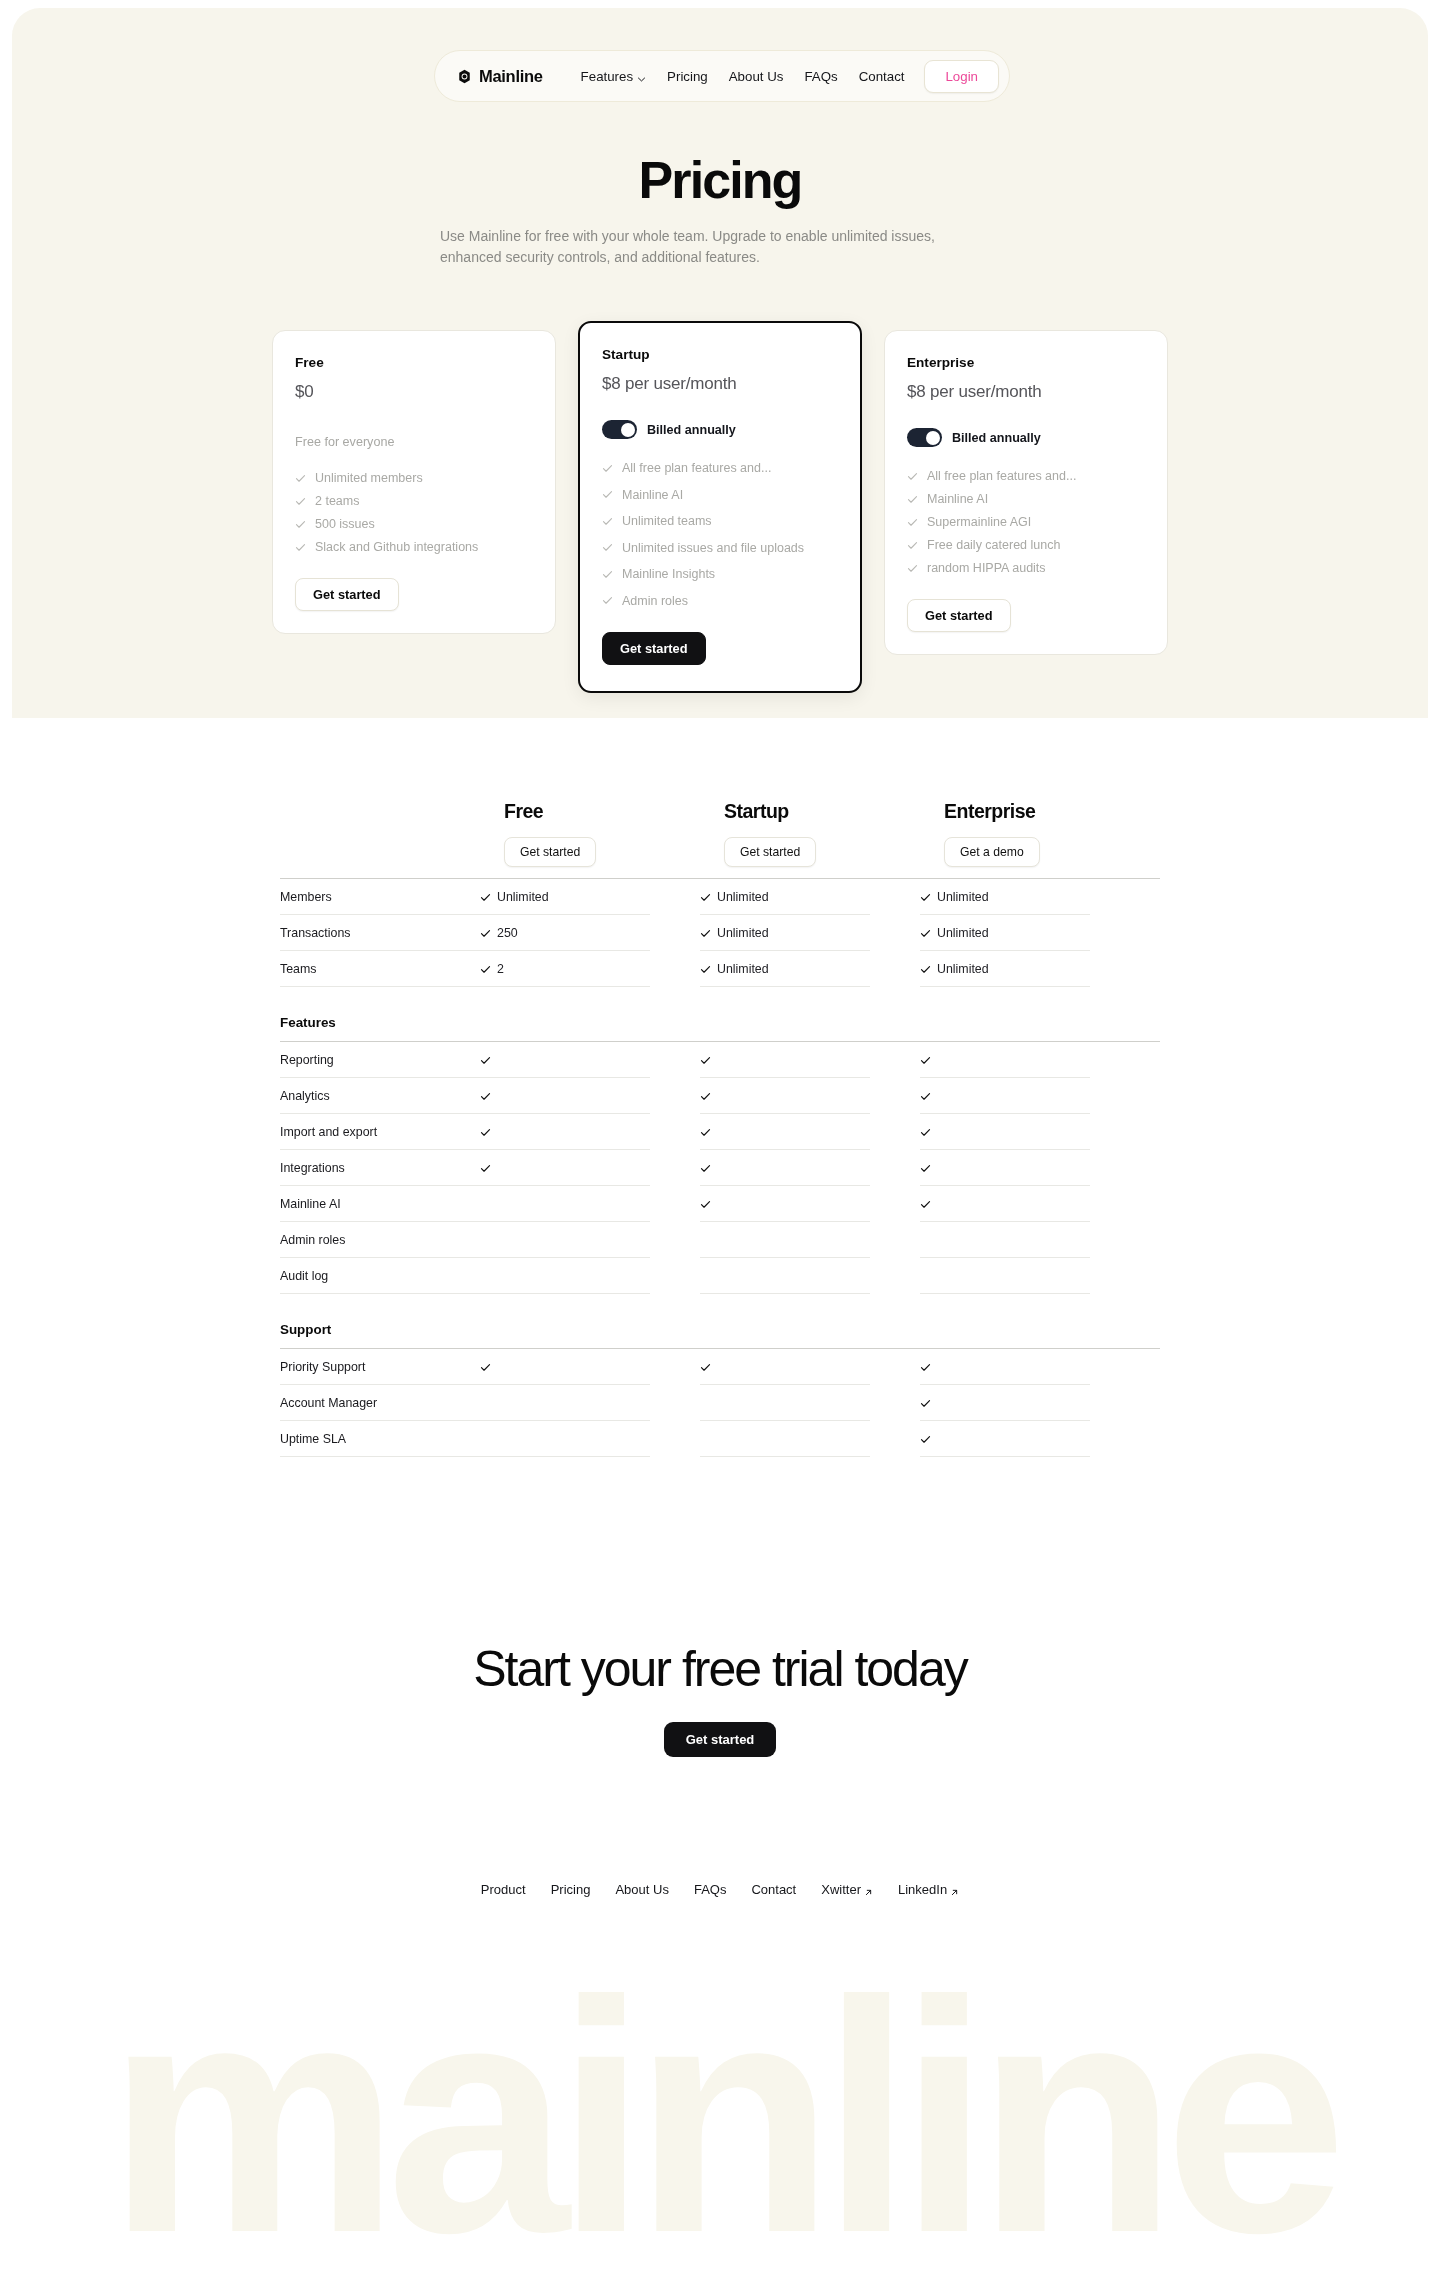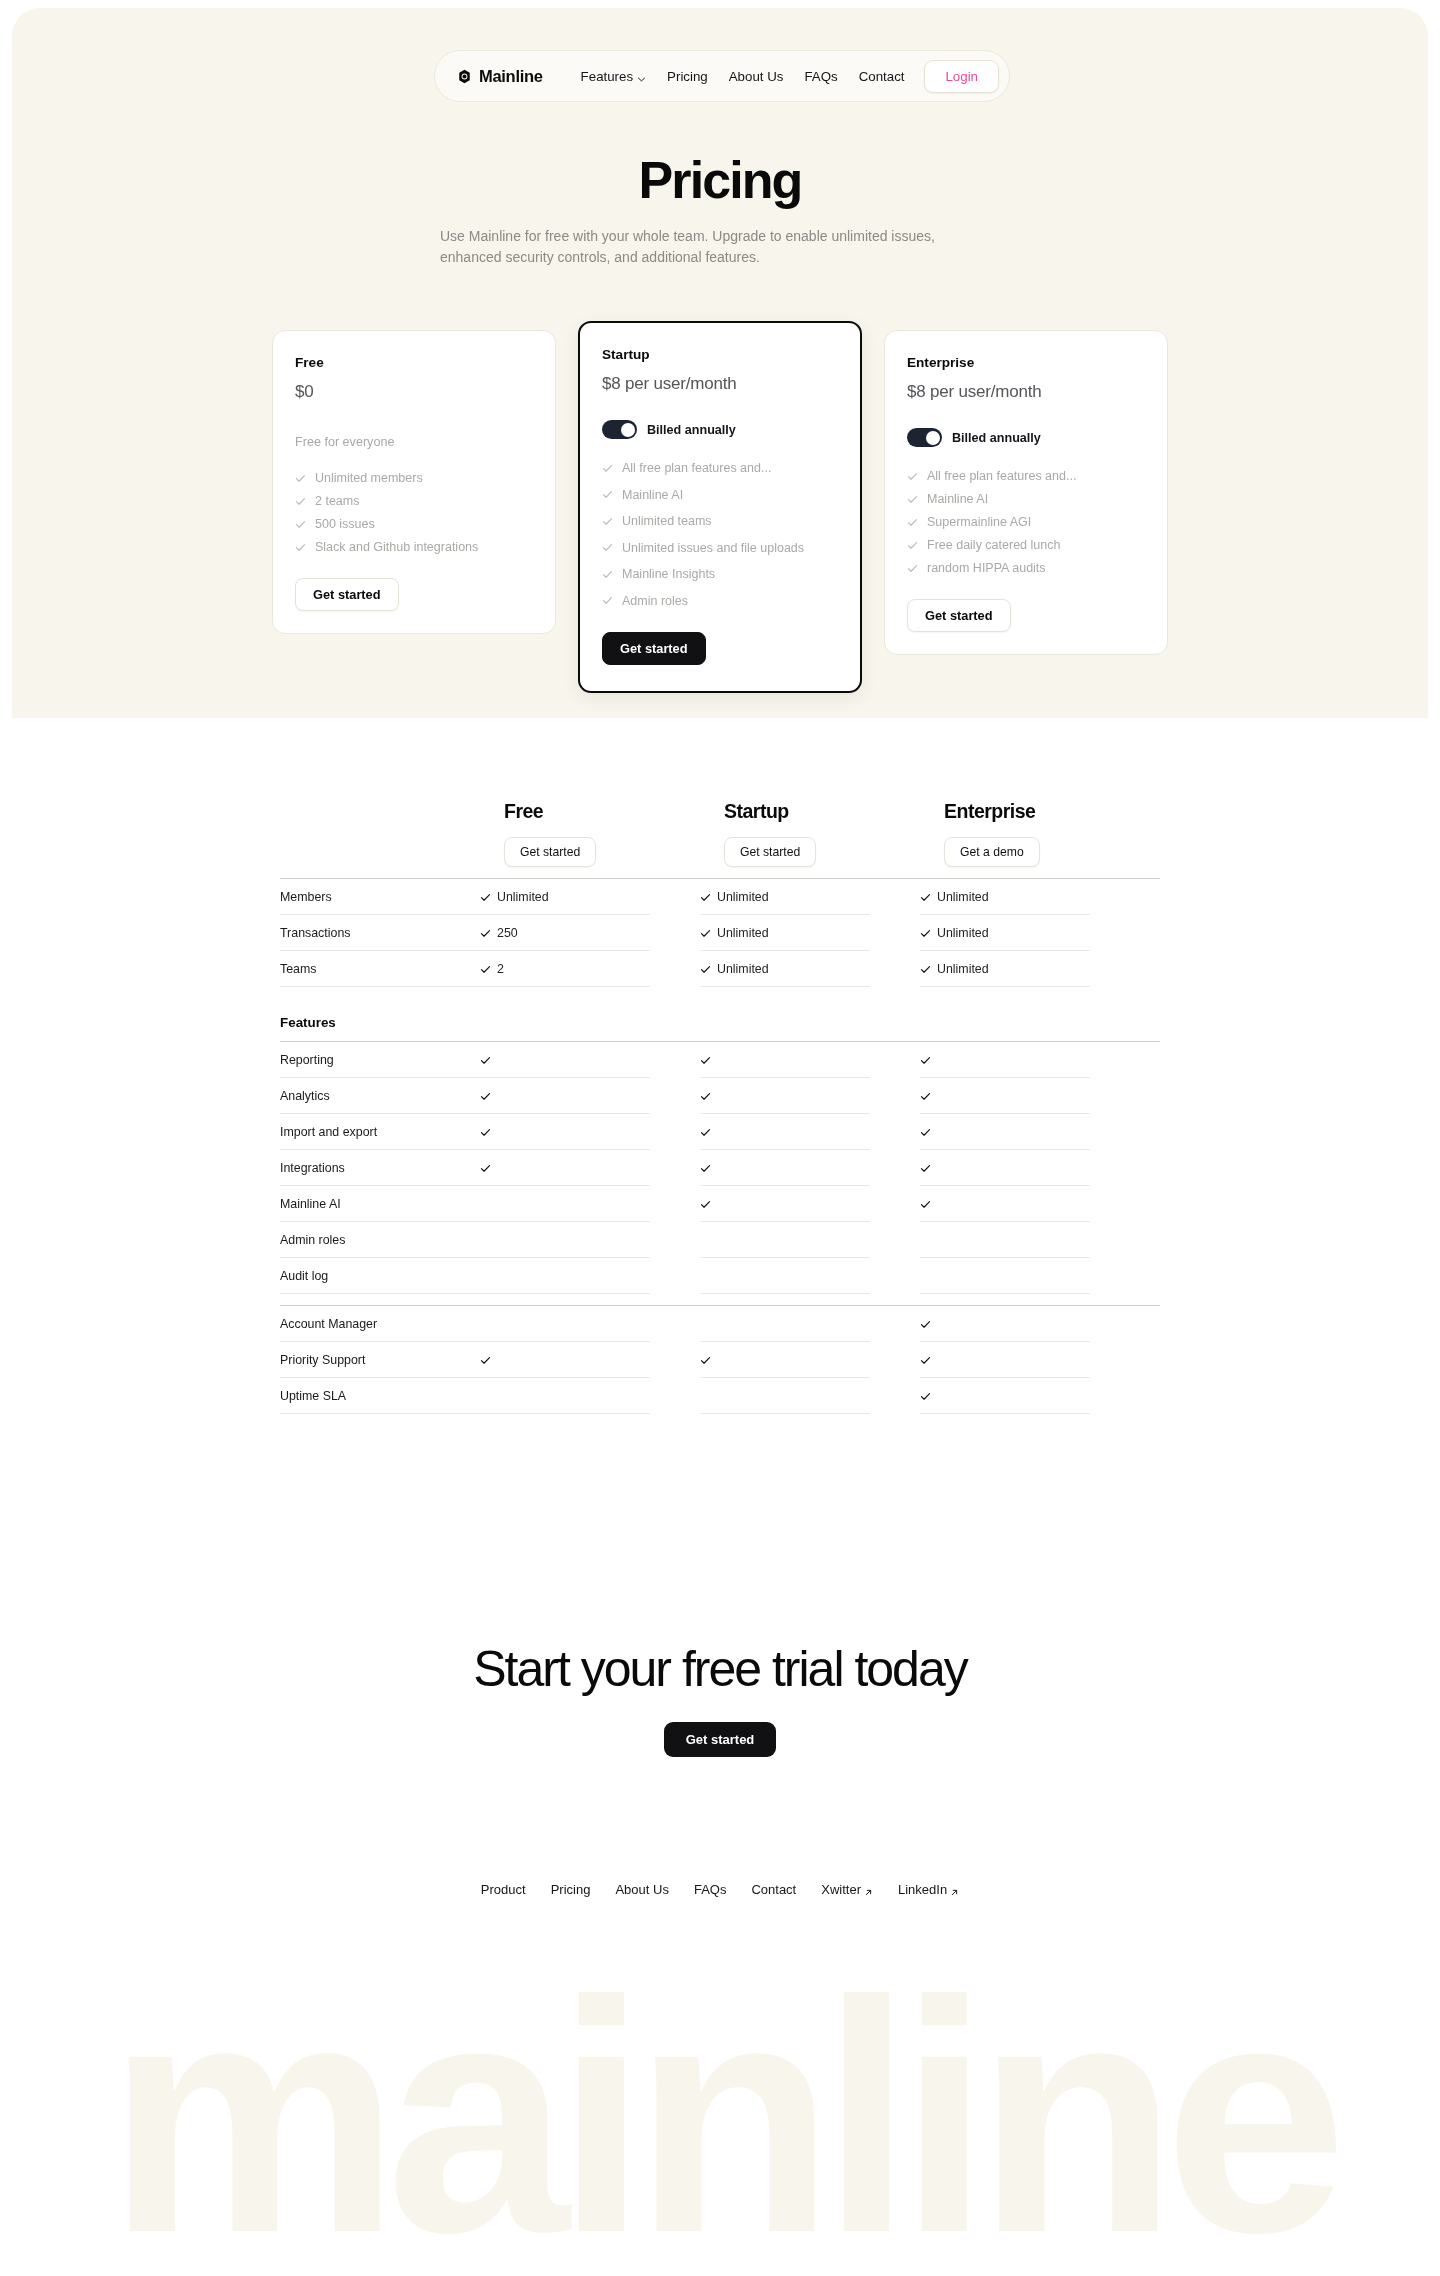--- a/index.html
+++ b/index.html
@@ -550,52 +550,53 @@
           <div style="width: 220px;">
             <div class="cell value" style="width: 170px;"></div>
           </div>
           <div style="width: 220px;">
             <div class="cell value" style="width: 170px;"></div>
           </div>
           <div style="width: 220px;">
             <div class="cell value" style="width: 170px;"></div>
           </div>
         </div>
+        <div class="sec-title">Support</div>
         <div class="sec-rule"></div>
         <div class="row">
+          <div class="cell label" style="width: 200px;">Priority Support</div>
+          <div style="width: 220px;">
+            <div class="cell value" style="width: 170px;">
+              <span class="tick"><svg viewBox="0 0 12 12" width="11" height="11">
+                  <path d="M1.6 6.2 4.4 9 10.4 2.9" fill="none" stroke="#111" stroke-width="1.25" stroke-linecap="round" stroke-linejoin="round"></path>
+                </svg></span>
+            </div>
+          </div>
+          <div style="width: 220px;">
+            <div class="cell value" style="width: 170px;">
+              <span class="tick"><svg viewBox="0 0 12 12" width="11" height="11">
+                  <path d="M1.6 6.2 4.4 9 10.4 2.9" fill="none" stroke="#111" stroke-width="1.25" stroke-linecap="round" stroke-linejoin="round"></path>
+                </svg></span>
+            </div>
+          </div>
+          <div style="width: 220px;">
+            <div class="cell value" style="width: 170px;">
+              <span class="tick"><svg viewBox="0 0 12 12" width="11" height="11">
+                  <path d="M1.6 6.2 4.4 9 10.4 2.9" fill="none" stroke="#111" stroke-width="1.25" stroke-linecap="round" stroke-linejoin="round"></path>
+                </svg></span>
+            </div>
+          </div>
+        </div>
+        <div class="row">
           <div class="cell label" style="width: 200px;">Account Manager</div>
           <div style="width: 220px;">
             <div class="cell value" style="width: 170px;"></div>
           </div>
           <div style="width: 220px;">
             <div class="cell value" style="width: 170px;"></div>
-          </div>
-          <div style="width: 220px;">
-            <div class="cell value" style="width: 170px;">
-              <span class="tick"><svg viewBox="0 0 12 12" width="11" height="11">
-                  <path d="M1.6 6.2 4.4 9 10.4 2.9" fill="none" stroke="#111" stroke-width="1.25" stroke-linecap="round" stroke-linejoin="round"></path>
-                </svg></span>
-            </div>
-          </div>
-        </div>
-        <div class="row">
-          <div class="cell label" style="width: 200px;">Priority Support</div>
-          <div style="width: 220px;">
-            <div class="cell value" style="width: 170px;">
-              <span class="tick"><svg viewBox="0 0 12 12" width="11" height="11">
-                  <path d="M1.6 6.2 4.4 9 10.4 2.9" fill="none" stroke="#111" stroke-width="1.25" stroke-linecap="round" stroke-linejoin="round"></path>
-                </svg></span>
-            </div>
-          </div>
-          <div style="width: 220px;">
-            <div class="cell value" style="width: 170px;">
-              <span class="tick"><svg viewBox="0 0 12 12" width="11" height="11">
-                  <path d="M1.6 6.2 4.4 9 10.4 2.9" fill="none" stroke="#111" stroke-width="1.25" stroke-linecap="round" stroke-linejoin="round"></path>
-                </svg></span>
-            </div>
           </div>
           <div style="width: 220px;">
             <div class="cell value" style="width: 170px;">
               <span class="tick"><svg viewBox="0 0 12 12" width="11" height="11">
                   <path d="M1.6 6.2 4.4 9 10.4 2.9" fill="none" stroke="#111" stroke-width="1.25" stroke-linecap="round" stroke-linejoin="round"></path>
                 </svg></span>
             </div>
           </div>
         </div>
         <div class="row">

